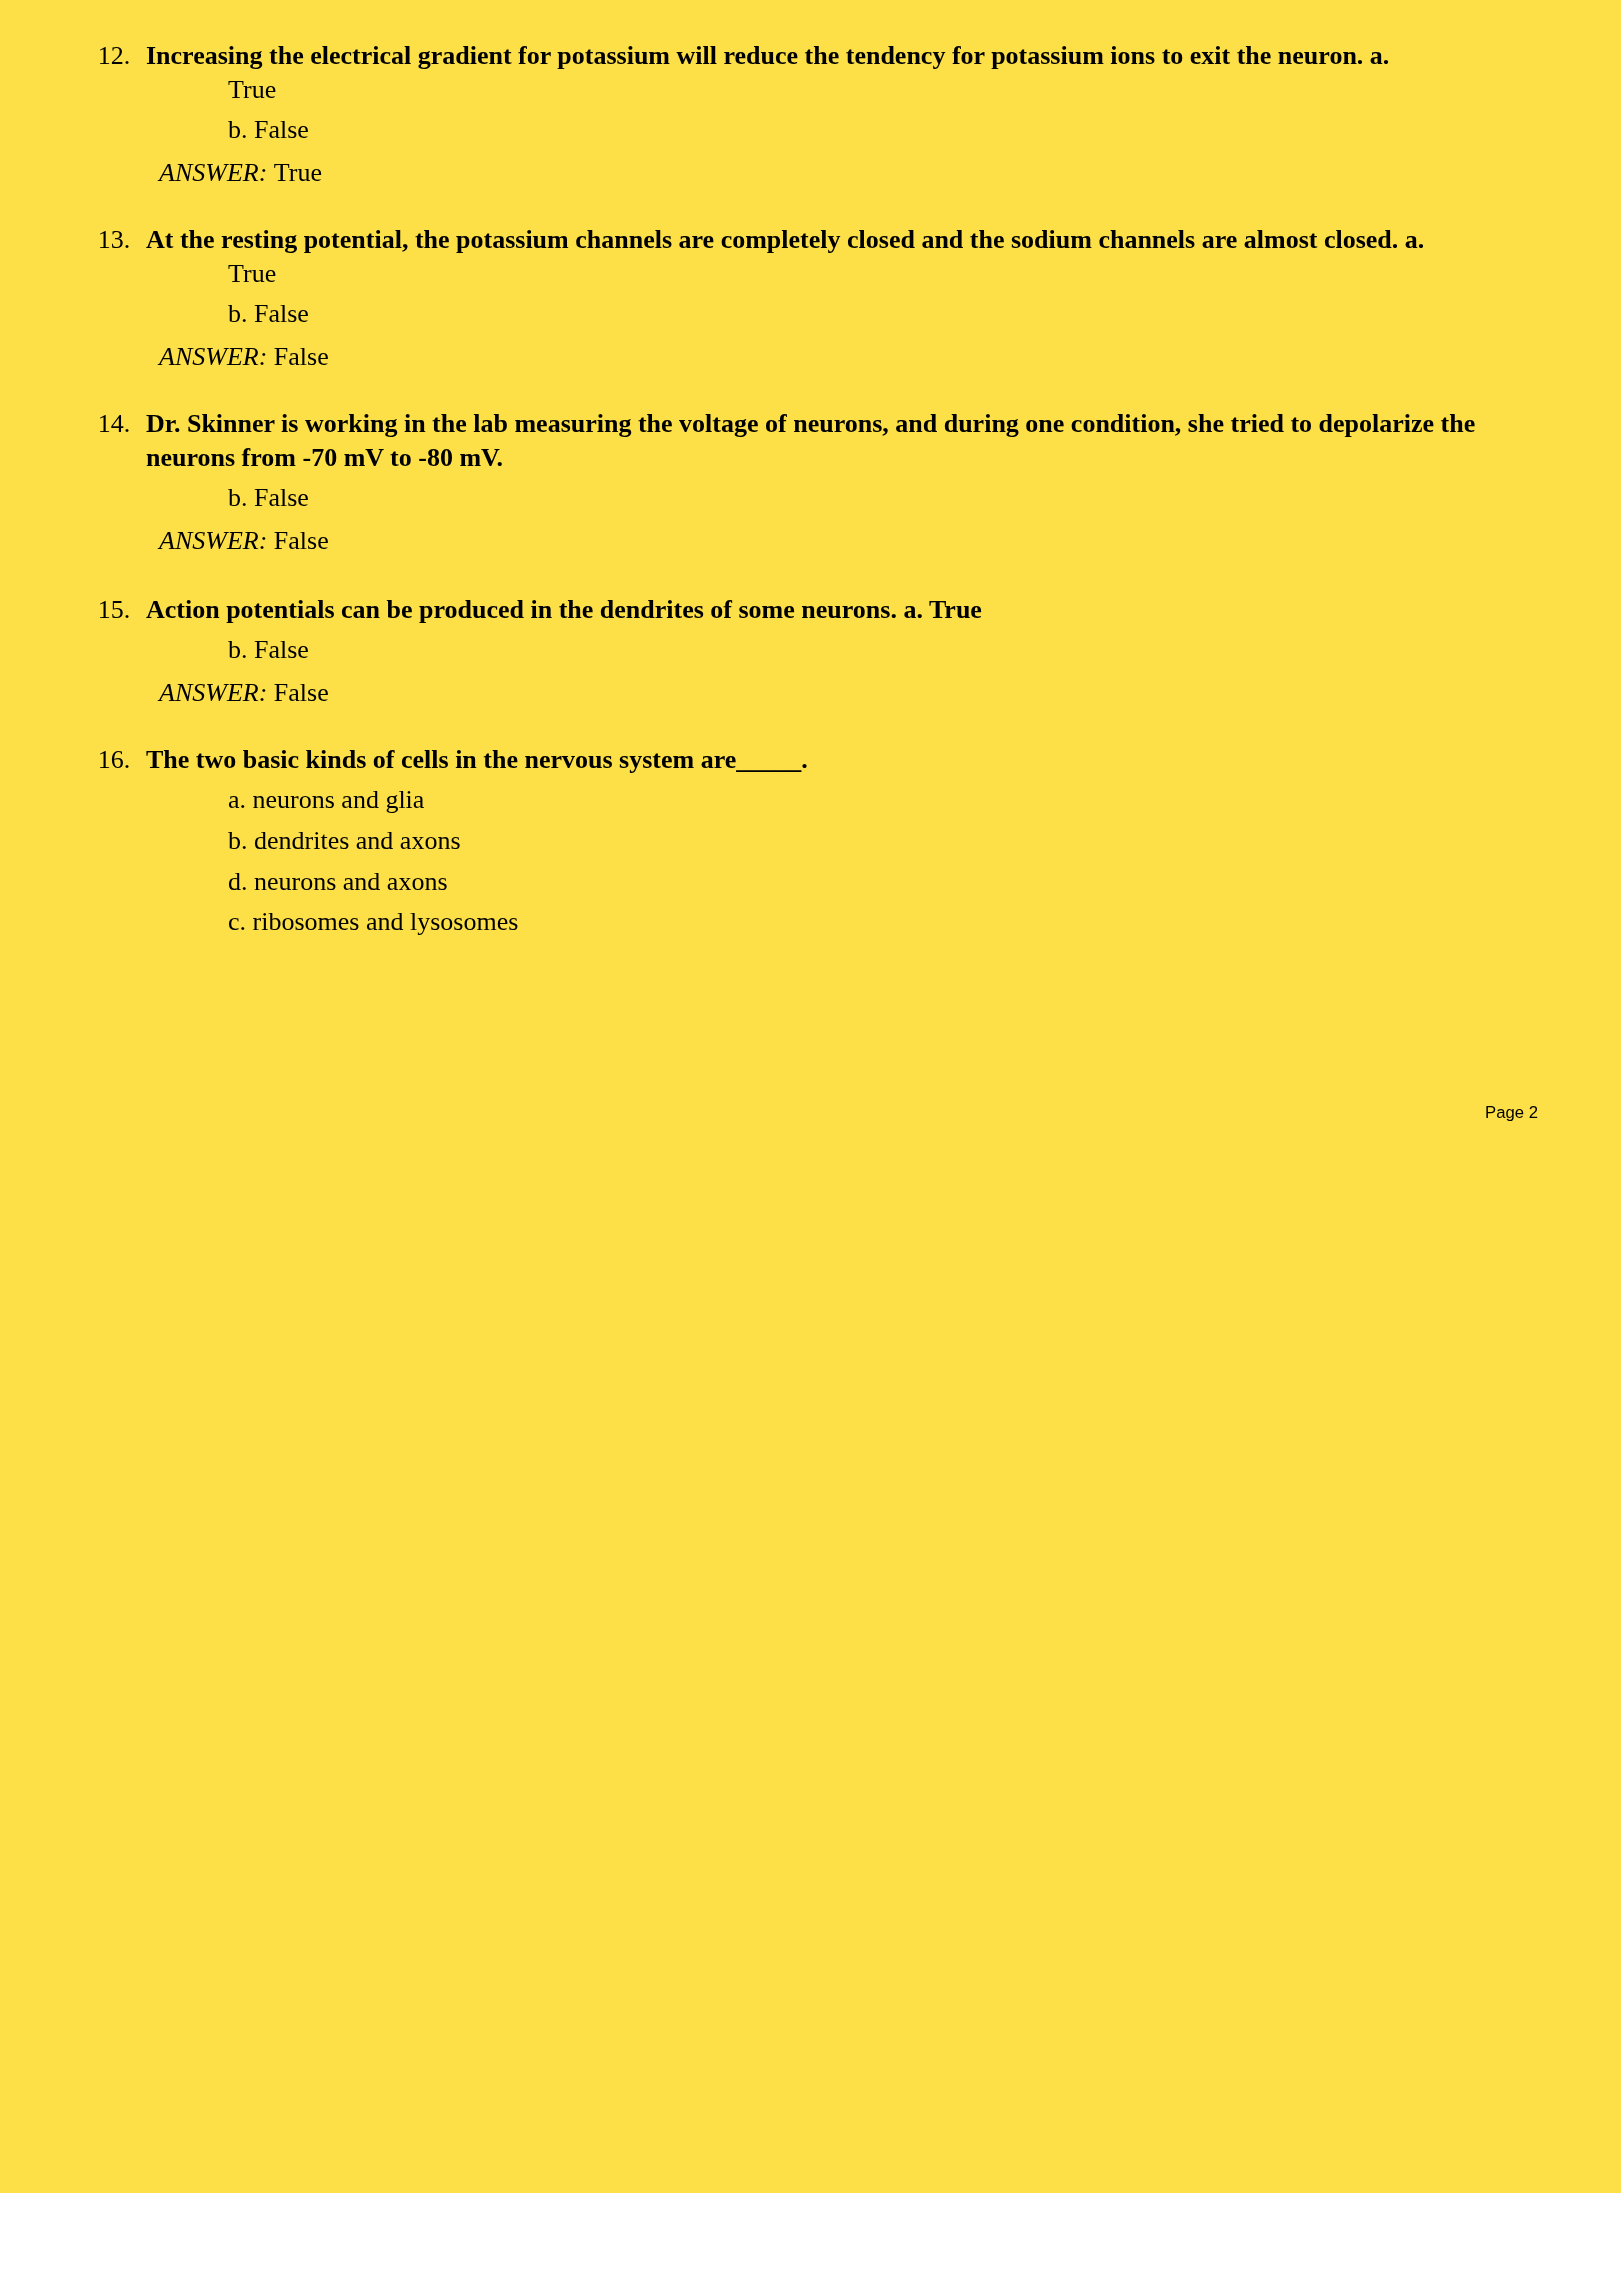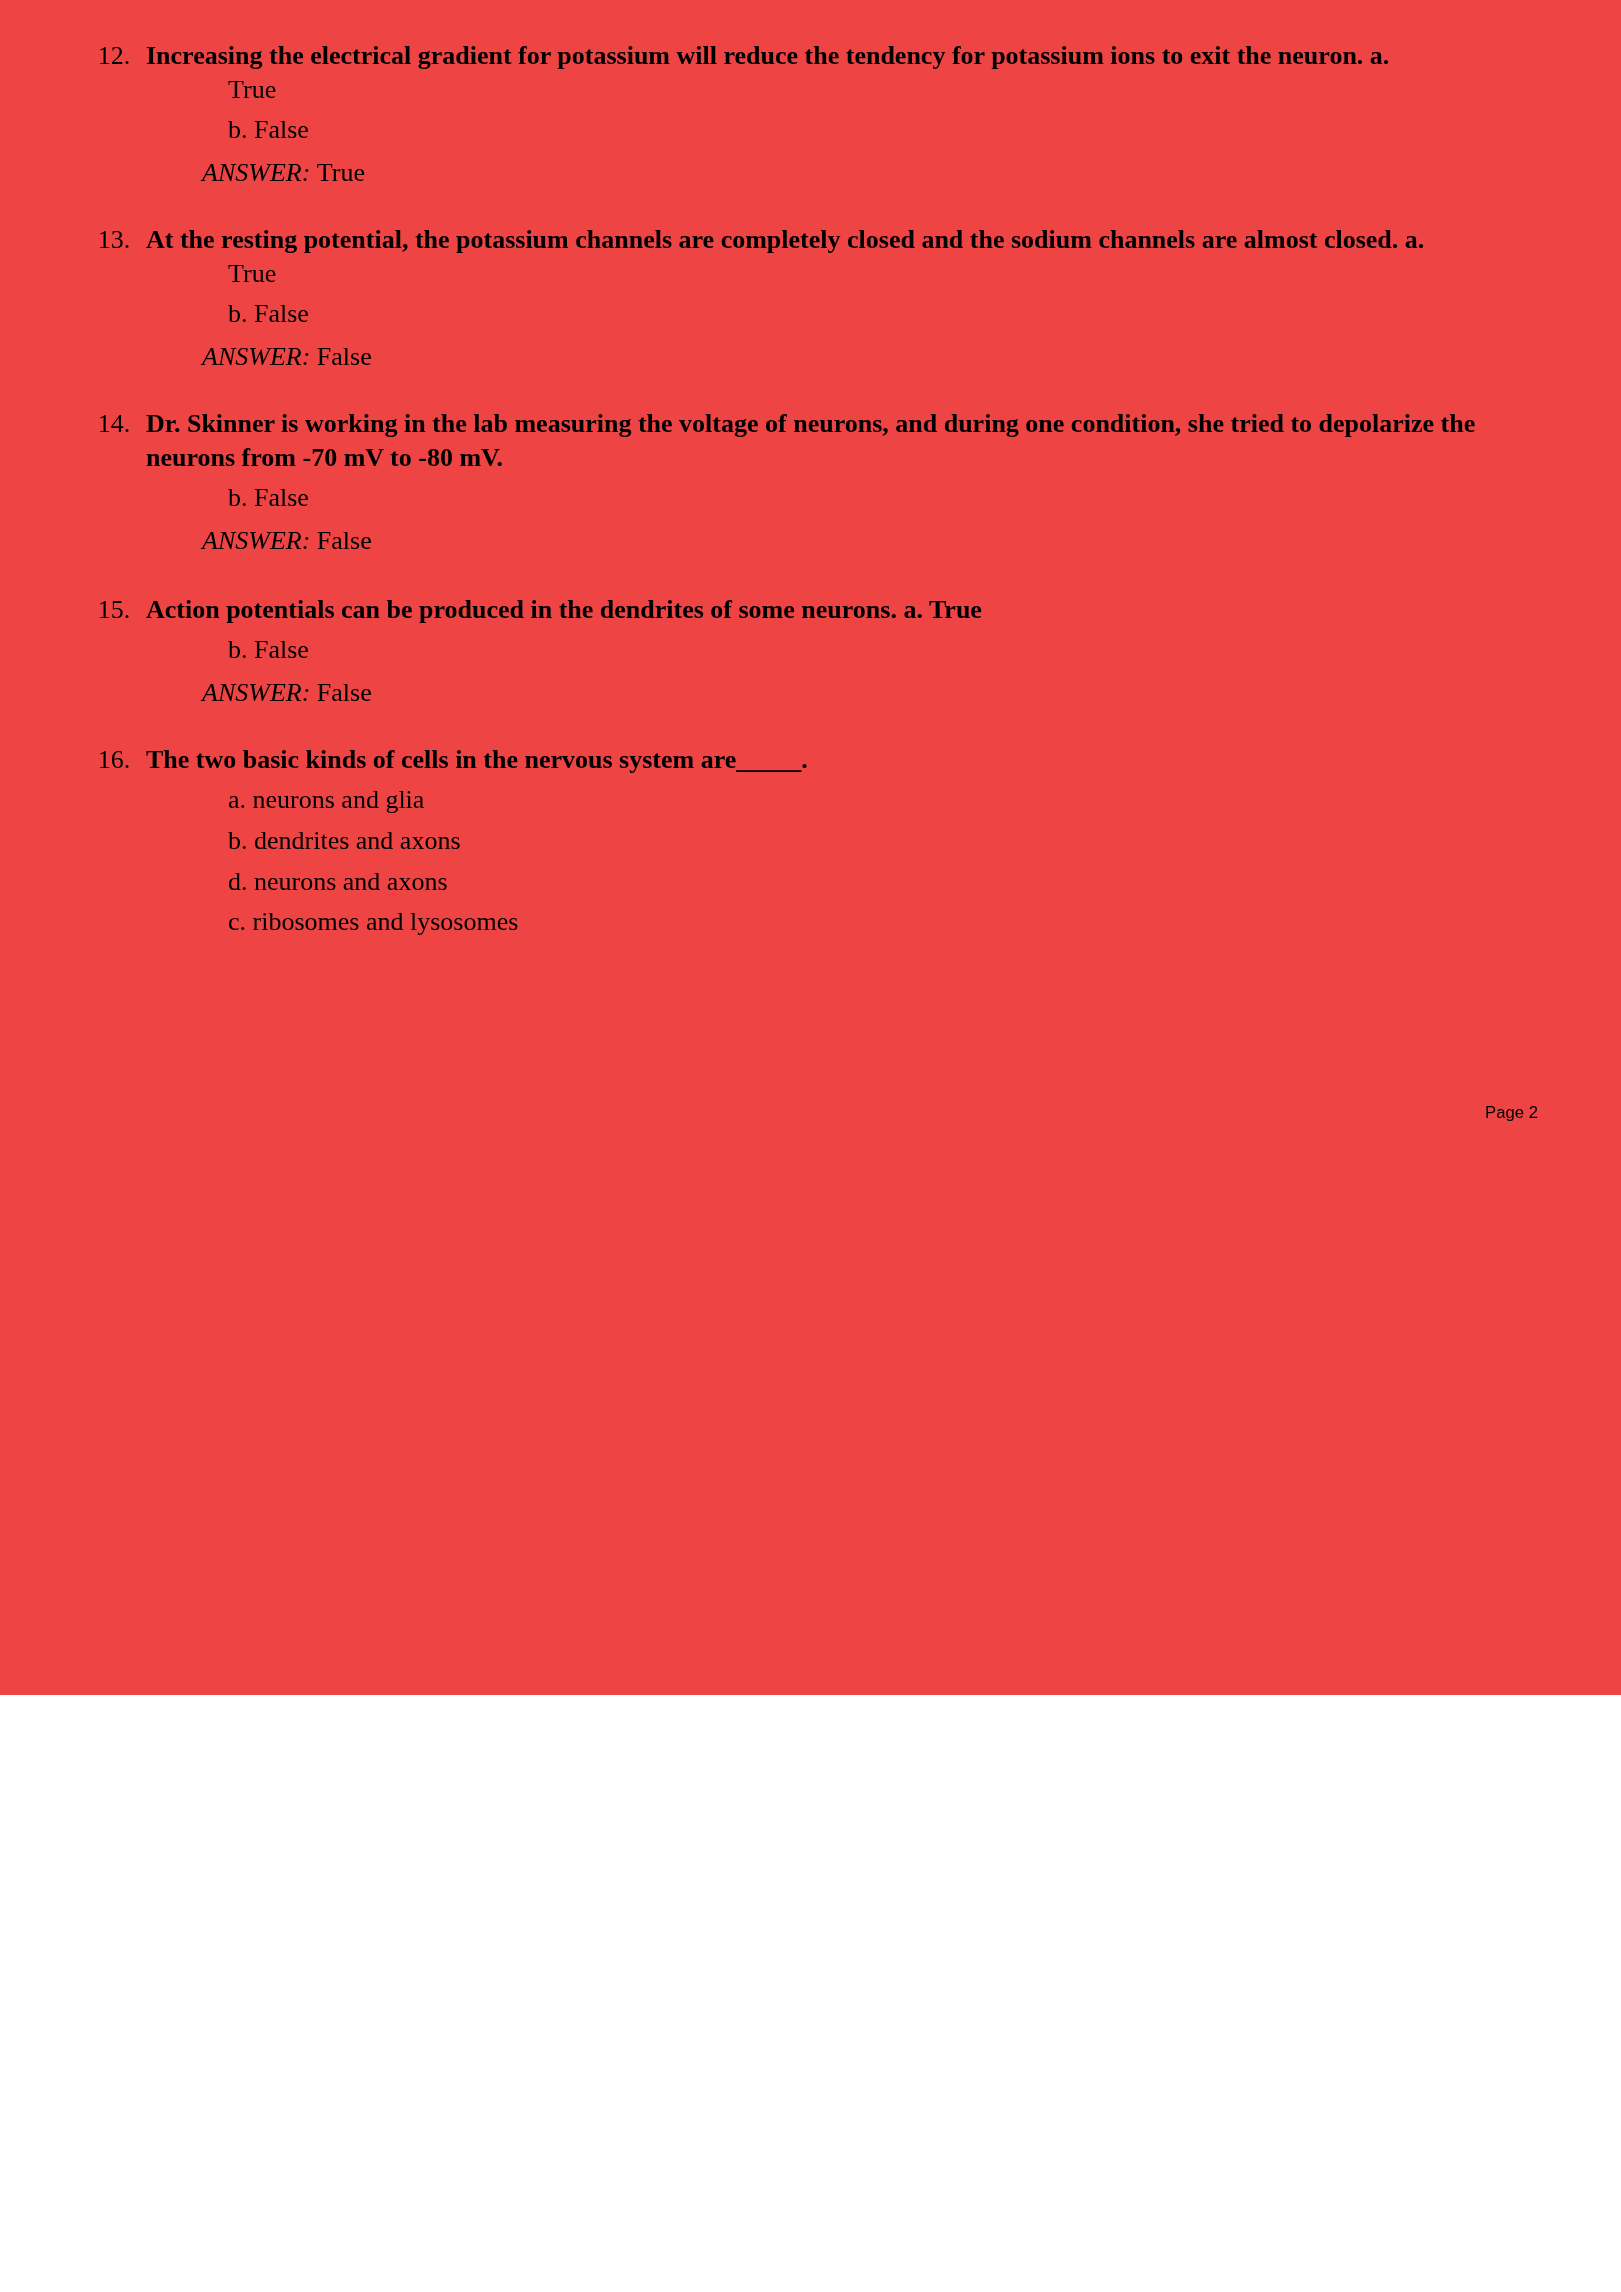--- a/index.html
+++ b/index.html
@@ -7,22 +7,22 @@
     padding: 0;
     background: #ffffff;
   }
   body {
     font-family: "Liberation Serif", serif;
     color: #000000;
   }
   .page {
     position: relative;
     width: 1621px;
-    height: 1695px;
-    background: #ef4444;
+    height: 2193px;
+    background: #fde047;
     box-sizing: border-box;
     padding: 39px 83px 0 83px;
     overflow: hidden;
   }
   .doc-body {
     position: relative;
     width: 1455px;
   }
   .question-block {
     margin-bottom: 33px;
@@ -55,21 +55,21 @@
   .cont-line {
     font-size: 26px;
     line-height: 1.30;
     margin-left: 145px;
   }
   .answer {
     font-size: 26px;
     line-height: 1.30;
     font-style: italic;
     margin-top: 8.8px;
-    margin-left: 119px;
+    margin-left: 76px;
   }
   .answer .ans-val {
     font-style: normal;
   }
   .page-footer {
     position: absolute;
     right: 83px;
     top: 1103px;
     font-family: "Liberation Sans", sans-serif;
     font-size: 16.7px;

